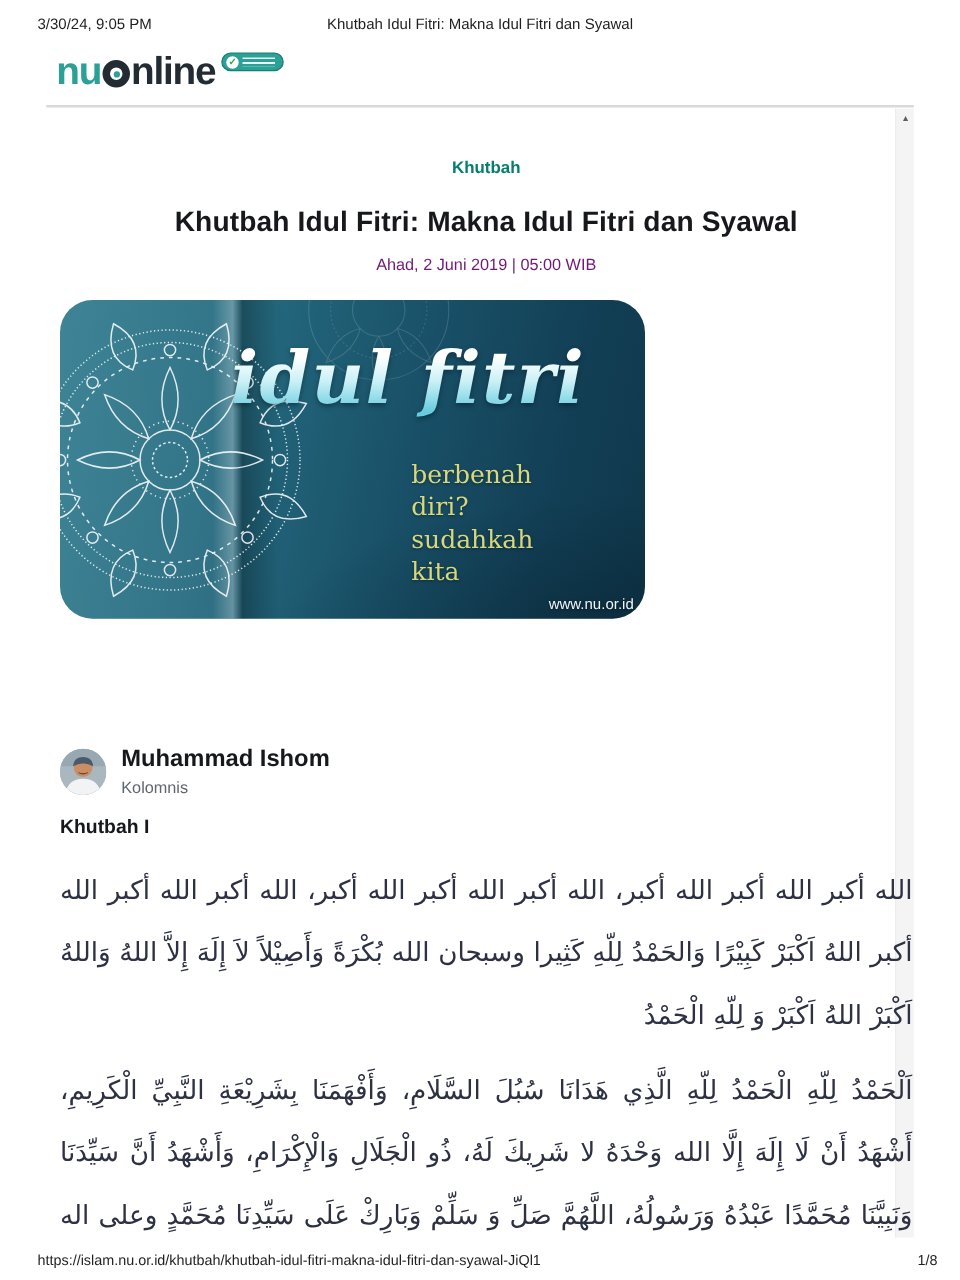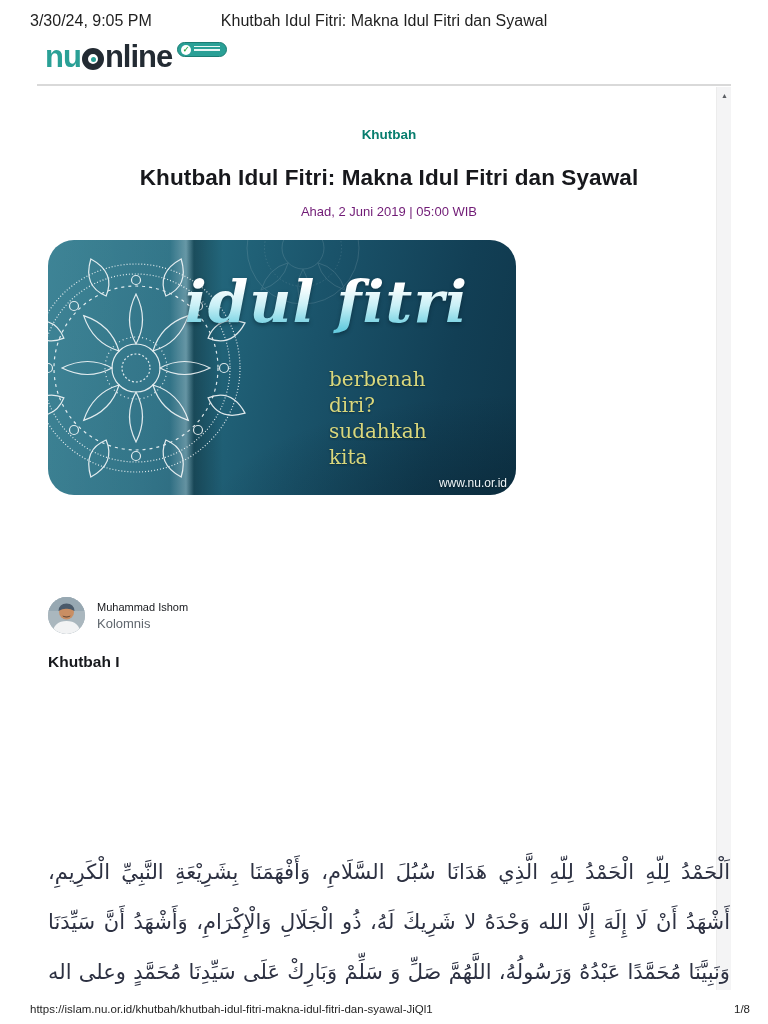--- a/index.html
+++ b/index.html
@@ -1,20 +1,20 @@
 <!DOCTYPE html>
 <html><head>
 <meta charset="utf-8">
 <style>
   * { margin:0; padding:0; box-sizing:border-box; }
   html,body { width:768px; height:1024px; background:#ffffff; overflow:hidden;
               font-family:"Liberation Sans", sans-serif; color:#222; position:relative; }
 
   
-  .print-header { position:relative; height:30px; padding-top:12px; font-size:16px; color:#1f1f1f; }
+  .print-header { position:relative; height:30px; padding-top:12px; font-size:12px; color:#1f1f1f; }
   .ph-datetime { position:absolute; left:30px; top:12px; }
   .ph-title { position:absolute; left:50%; top:12px; transform:translateX(-50%); white-space:nowrap; }
 
   
   .logo-row { position:absolute; left:45px; top:40px; height:36px; display:flex; align-items:flex-start;justify-content:center; }
   .logo-text { font-size:31px; font-weight:bold; letter-spacing:-1px; line-height:34px; }
   .logo-nu { color:#2aa096; }
   .logo-nline { color:#232b33; }
   .logo-o { display:inline-block; width:22px; height:22px; border:6px solid #232b33; border-radius:50%;
             vertical-align:-3px; margin:0 1px; position:relative; }
@@ -58,21 +58,21 @@
           filter:drop-shadow(0 2px 2px rgba(0,20,30,0.45)); }
   .hero-sub { position:absolute; top:126px; right:47px; width:140px; text-align:left;
           font-family:"DejaVu Serif", serif; font-size:20px; line-height:1.3; color:#d9d77c;
           text-shadow:0 1px 2px rgba(0,20,30,0.5); }
   .hero-watermark { position:absolute; right:9px; bottom:5px; font-size:12px; color:#eef6f9;
           text-shadow:0 1px 2px rgba(0,0,0,0.5); }
 
   
   .author-row { position:absolute; left:0; top:487px; display:flex; align-items:center; gap:12px; }
   .avatar { width:37px; height:37px; border-radius:50%; overflow:hidden; background:#a9b6bd; flex:0 0 auto; }
-  .author-name { font-size:11px; font-weight:normal; color:#16181c; }
+  .author-name { font-size:19px; font-weight:bold; color:#16181c; }
   .author-role { font-size:13px; color:#5f666d; margin-top:3px; }
 
   
   .section-heading { position:absolute; left:0; top:543px; font-size:15.5px; font-weight:bold; color:#16181c; }
   .arabic { direction:rtl; text-align:justify; font-family:"DejaVu Sans", sans-serif;
             font-size:21px; line-height:50px; color:#2d3142; width:682px; overflow:hidden; }
   .para-1 { position:absolute; left:0; top:577px; height:152px; }
   .para-2 { position:absolute; left:0; top:737px; height:152px; text-align-last:justify; }
 
   
@@ -182,20 +182,21 @@
       </svg>
     </div>
     <div>
       <div class="author-name">Muhammad Ishom</div>
       <div class="author-role">Kolomnis</div>
     </div>
   </div>
 
   <div class="section-heading">Khutbah I</div>
 
+  <p class="arabic para-1" dir="rtl">الله أكبر الله أكبر الله أكبر، الله أكبر الله أكبر الله أكبر، الله أكبر الله أكبر الله أكبر اللهُ اَكْبَرْ كَبِيْرًا وَالحَمْدُ لِلّهِ كَثِيرا وسبحان الله بُكْرَةً وَأَصِيْلاً لاَ إِلَهَ إِلاَّ اللهُ وَاللهُ اَكْبَرْ اللهُ اَكْبَرْ وَ لِلّهِ الْحَمْدُ</p>
   <p class="arabic para-2" dir="rtl">اَلْحَمْدُ لِلّهِ الْحَمْدُ لِلّهِ الَّذِي هَدَانَا سُبُلَ السَّلَامِ، وَأَفْهَمَنَا بِشَرِيْعَةِ النَّبِيِّ الْكَرِيمِ، أَشْهَدُ أَنْ لَا إِلَهَ إِلَّا الله وَحْدَهُ لا شَرِيكَ لَهُ، ذُو الْجَلَالِ وَالْإِكْرَامِ، وَأَشْهَدُ أَنَّ سَيِّدَنَا وَنَبِيَّنَا مُحَمَّدًا عَبْدُهُ وَرَسُولُهُ، اللَّهُمَّ صَلِّ وَ سَلِّمْ وَبَارِكْ عَلَى سَيِّدِنَا مُحَمَّدٍ وعلى اله وَأَصْحَابِهِ وَالتَّابِعِينَ بِإِحْسَانٍ إِلَى يَوْمِ</p>
 
 </div>
 
 <div class="print-footer">
   <span class="pf-url">https://islam.nu.or.id/khutbah/khutbah-idul-fitri-makna-idul-fitri-dan-syawal-JiQl1</span>
   <span class="pf-page">1/8</span>
 </div>
 
 </body></html>

